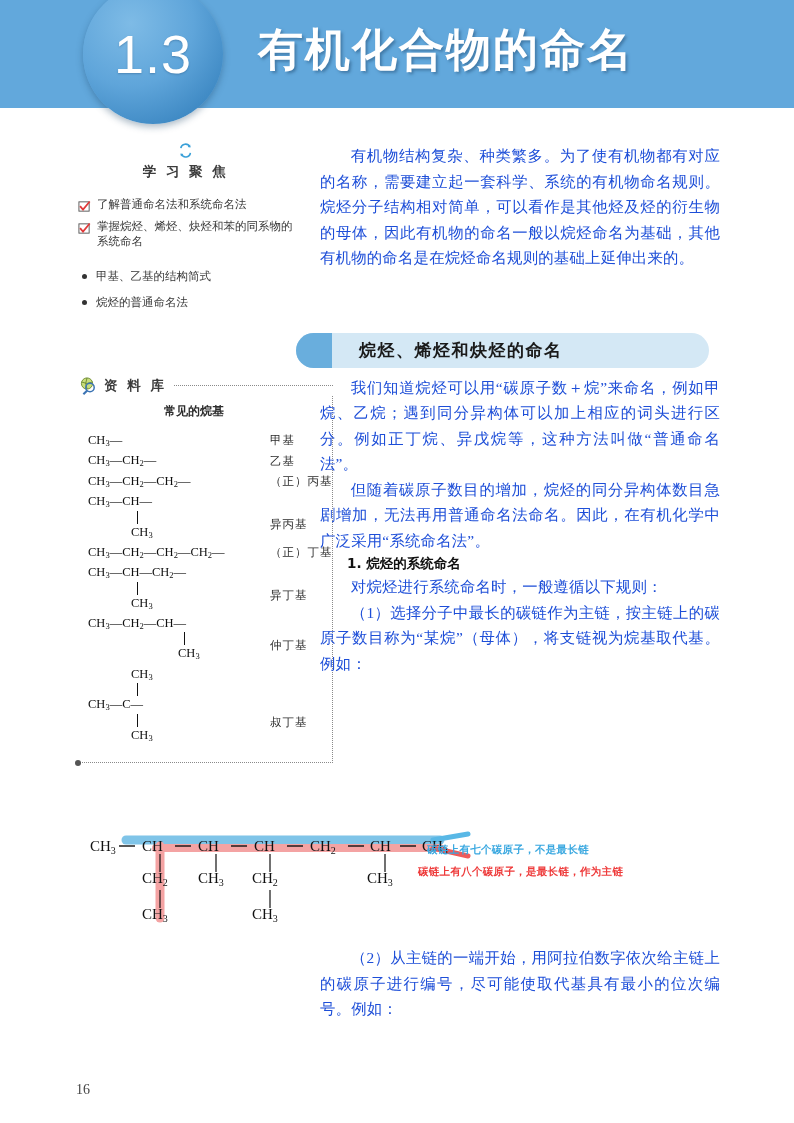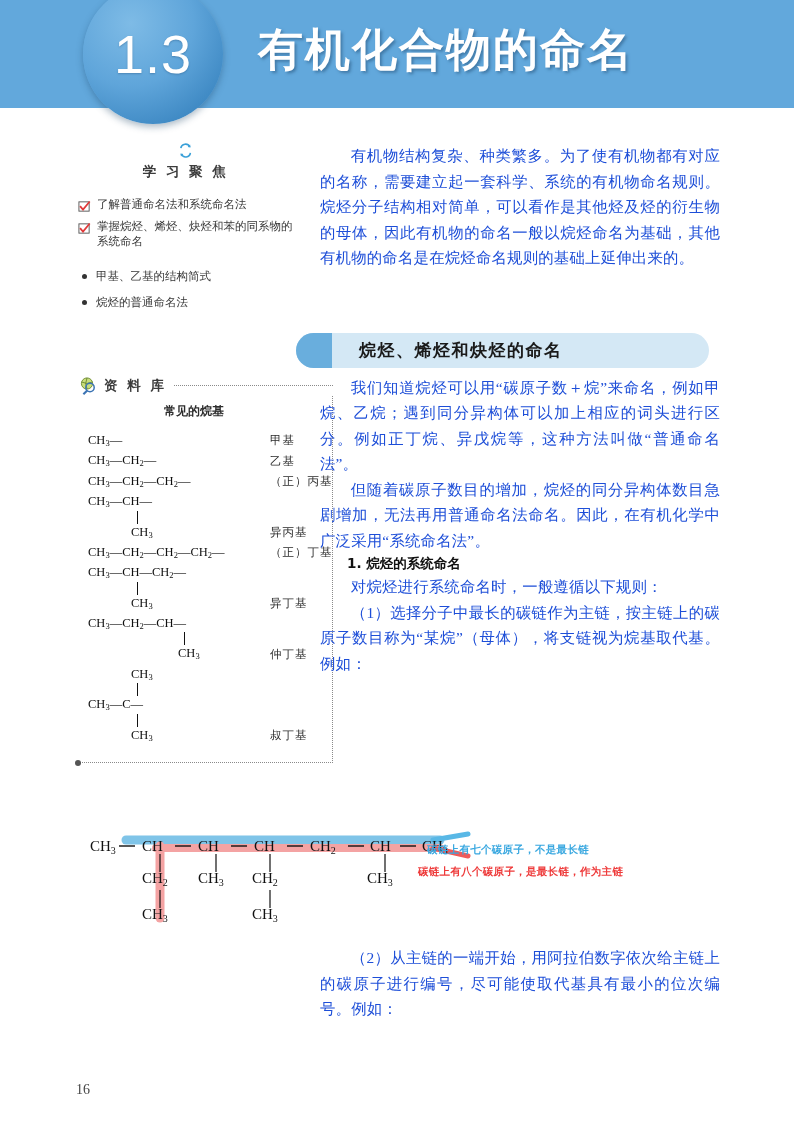--- a/index.html
+++ b/index.html
@@ -164,21 +164,21 @@
     font-family: "DejaVu Sans", "Liberation Sans", sans-serif;
     font-size: 12px;
     font-weight: bold;
     color: #2d2d2d;
     margin-bottom: 13px;
     padding-right: 22px;
   }
 
   .alkyl-row {
     display: flex;
-    align-items: flex-end;
+    align-items: center;
     margin-bottom: 5px;
   }
   .alkyl-struct {
     flex: 0 0 188px;
     font-family: "Liberation Serif", "DejaVu Serif", serif;
     font-size: 12.5px;
     color: #111;
     padding-left: 6px;
   }
   .alkyl-name {

